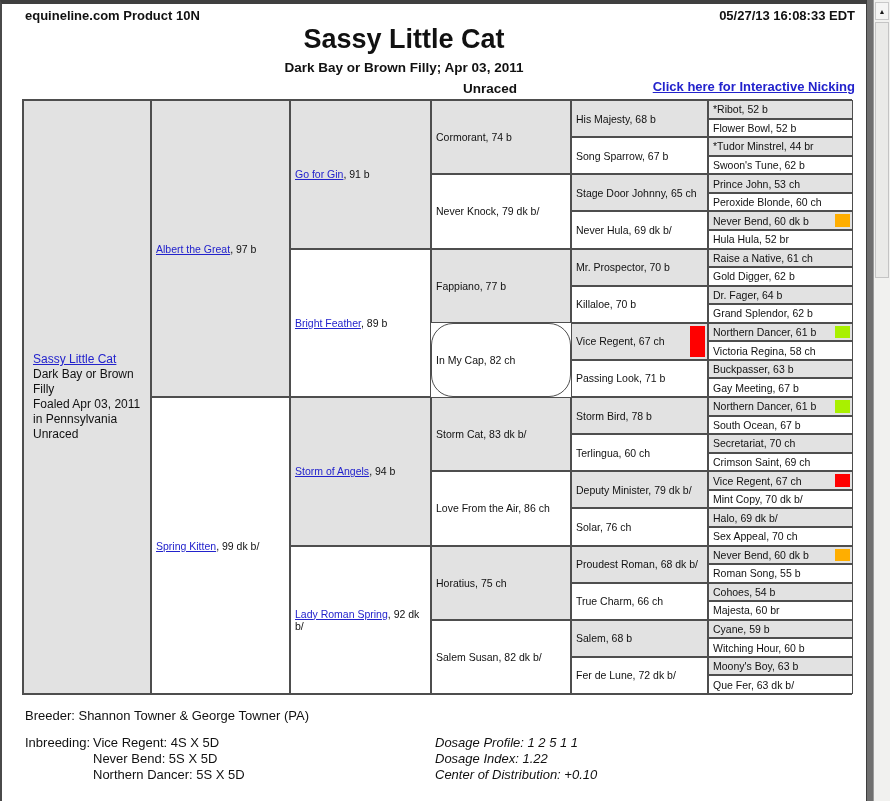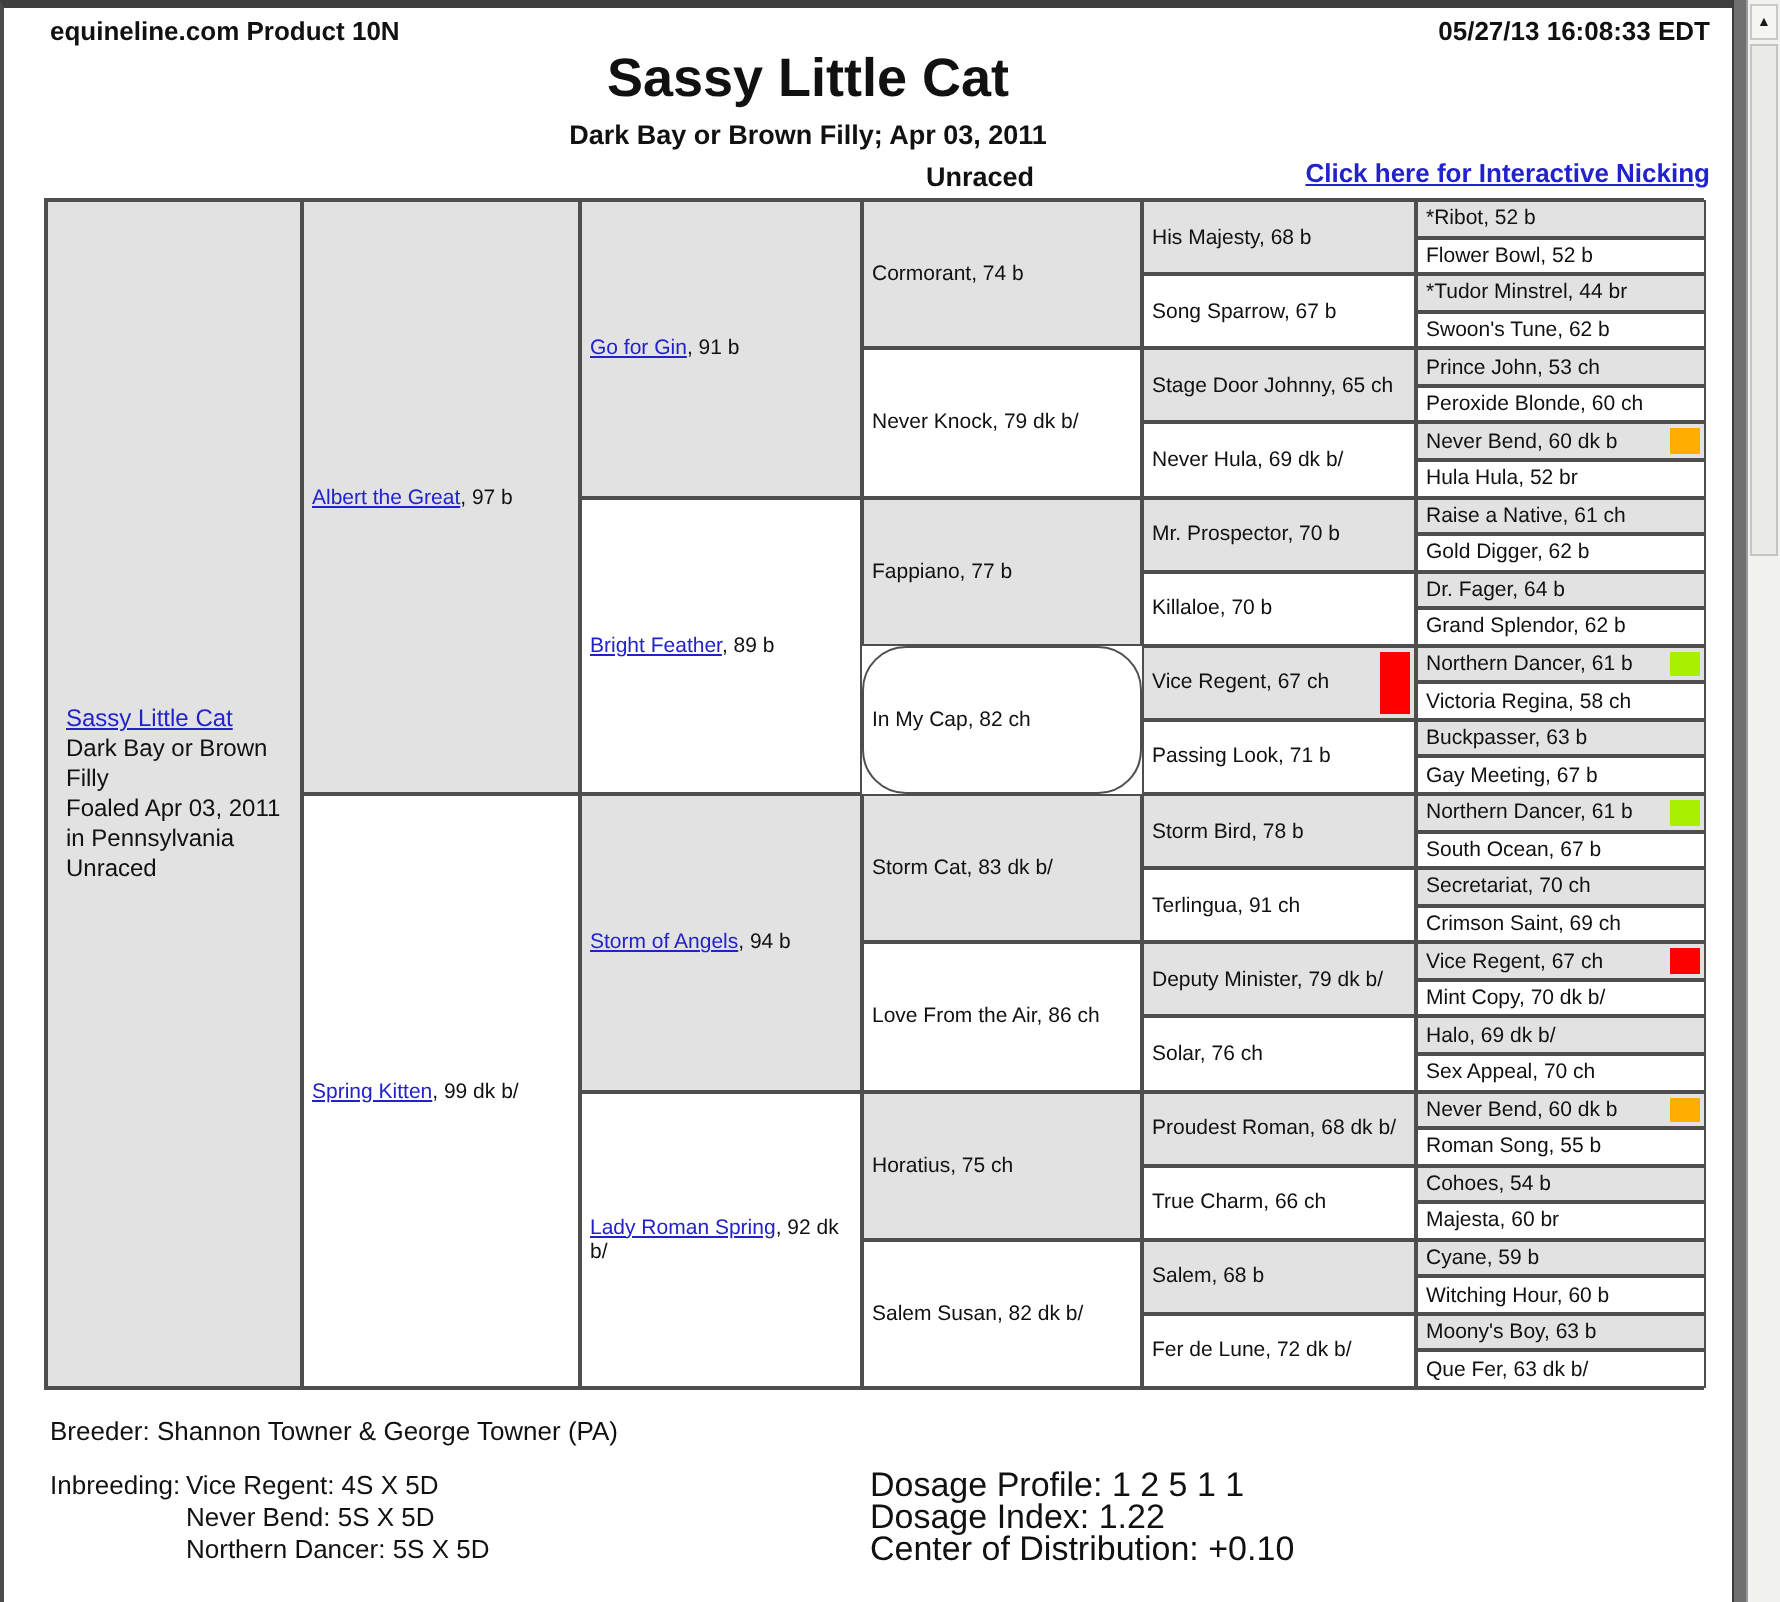--- a/index.html
+++ b/index.html
@@ -27,21 +27,21 @@
   .cell-text{padding-left:4px;padding-right:1px;white-space:nowrap;}
   .cell.g1 .cell-text,.cell.g3 .cell-text{white-space:normal;}
   .cell.g1{font-size:12px;line-height:15px;}
   .cell.g1 .cell-text{padding-left:9px;}
   .cell.g1 .details{padding-left:9px;}
   .marker{position:absolute;top:2px;bottom:2px;right:2px;width:15px;}
   
   .breeder{position:absolute;left:23px;top:704px;font-size:13px;}
   .inbreeding-label{position:absolute;left:23px;top:731px;font-size:13px;}
   .inbreeding-list{position:absolute;left:91px;top:731px;font-size:13px;line-height:16px;}
-  .dosage-list{position:absolute;left:433px;top:731px;font-size:17px;line-height:16px;}
+  .dosage-list{position:absolute;left:433px;top:731px;font-size:13px;line-height:16px;font-style:italic;}
   
   .win-strip{position:absolute;left:866px;top:0;width:8px;height:801px;background:#6f6f6f;
              border-left:1px solid #3c3c3c;border-right:1px solid #9a9a9a;box-sizing:border-box;}
   .scrollbar{position:absolute;left:874px;top:0;width:16px;height:801px;background:#f1f1ef;}
   .scroll-up-btn{position:absolute;left:875px;top:2px;width:14px;height:18px;background:#f5f5f4;
                  border:1px solid #c9c9c9;box-sizing:border-box;display:flex;align-items:center;
                  justify-content:center;font-size:7px;color:#1a1a1a;}
   .scroll-thumb{position:absolute;left:875px;top:22px;width:14px;height:256px;background:#eaeae8;
                 border:1px solid #c4c4c4;box-sizing:border-box;}
 </style>
@@ -131,21 +131,21 @@
           <div class="cell-text">Vice Regent, 67 ch</div>
           <div class="marker" style="background: rgb(255, 0, 0);"></div>
         </div>
         <div class="cell g5" style="grid-area: 15 / 5 / span 2;">
           <div class="cell-text">Passing Look, 71 b</div>
         </div>
         <div class="cell g5 shaded" style="grid-area: 17 / 5 / span 2;">
           <div class="cell-text">Storm Bird, 78 b</div>
         </div>
         <div class="cell g5" style="grid-area: 19 / 5 / span 2;">
-          <div class="cell-text">Terlingua, 91 ch</div>
+          <div class="cell-text">Terlingua, 60 ch</div>
         </div>
         <div class="cell g5 shaded" style="grid-area: 21 / 5 / span 2;">
           <div class="cell-text">Deputy Minister, 79 dk b/</div>
         </div>
         <div class="cell g5" style="grid-area: 23 / 5 / span 2;">
           <div class="cell-text">Solar, 76 ch</div>
         </div>
         <div class="cell g5 shaded" style="grid-area: 25 / 5 / span 2;">
           <div class="cell-text">Proudest Roman, 68 dk b/</div>
         </div>

